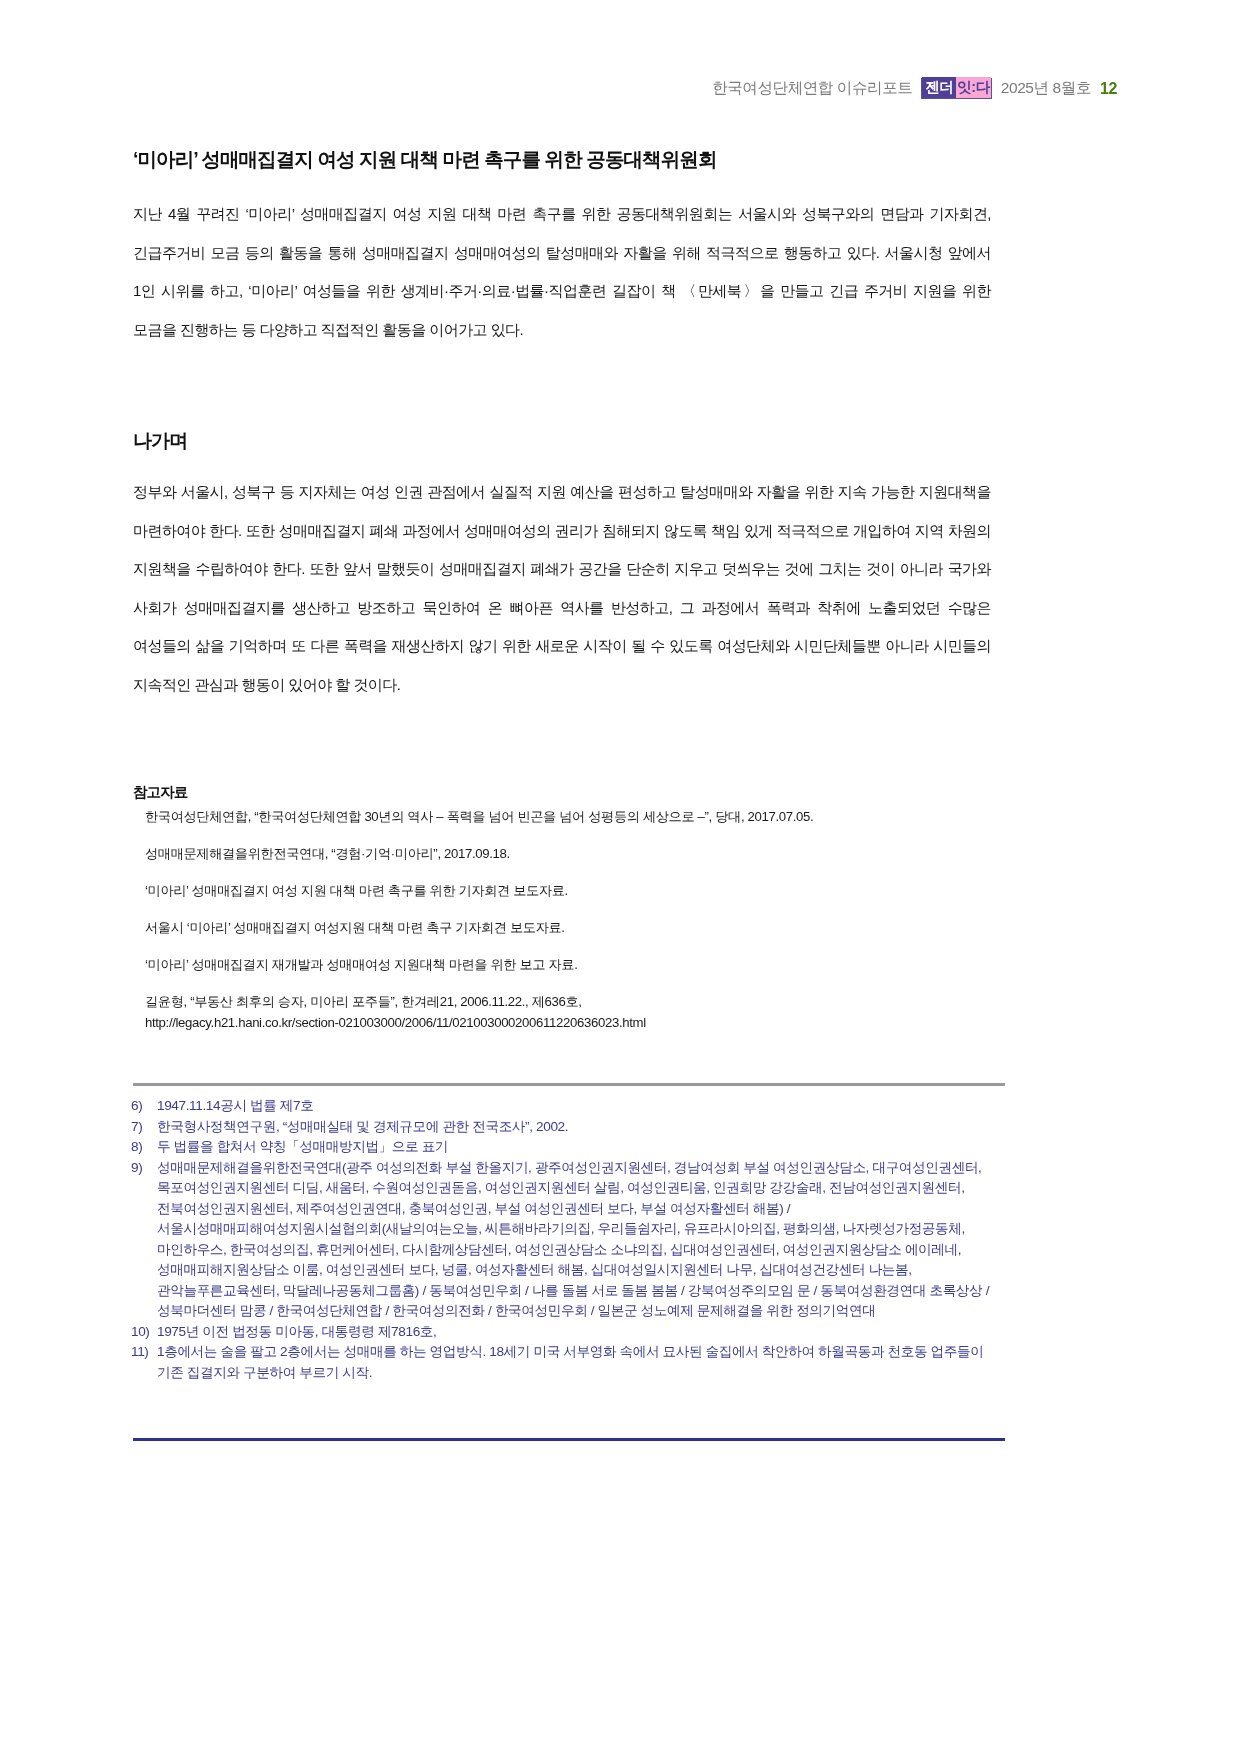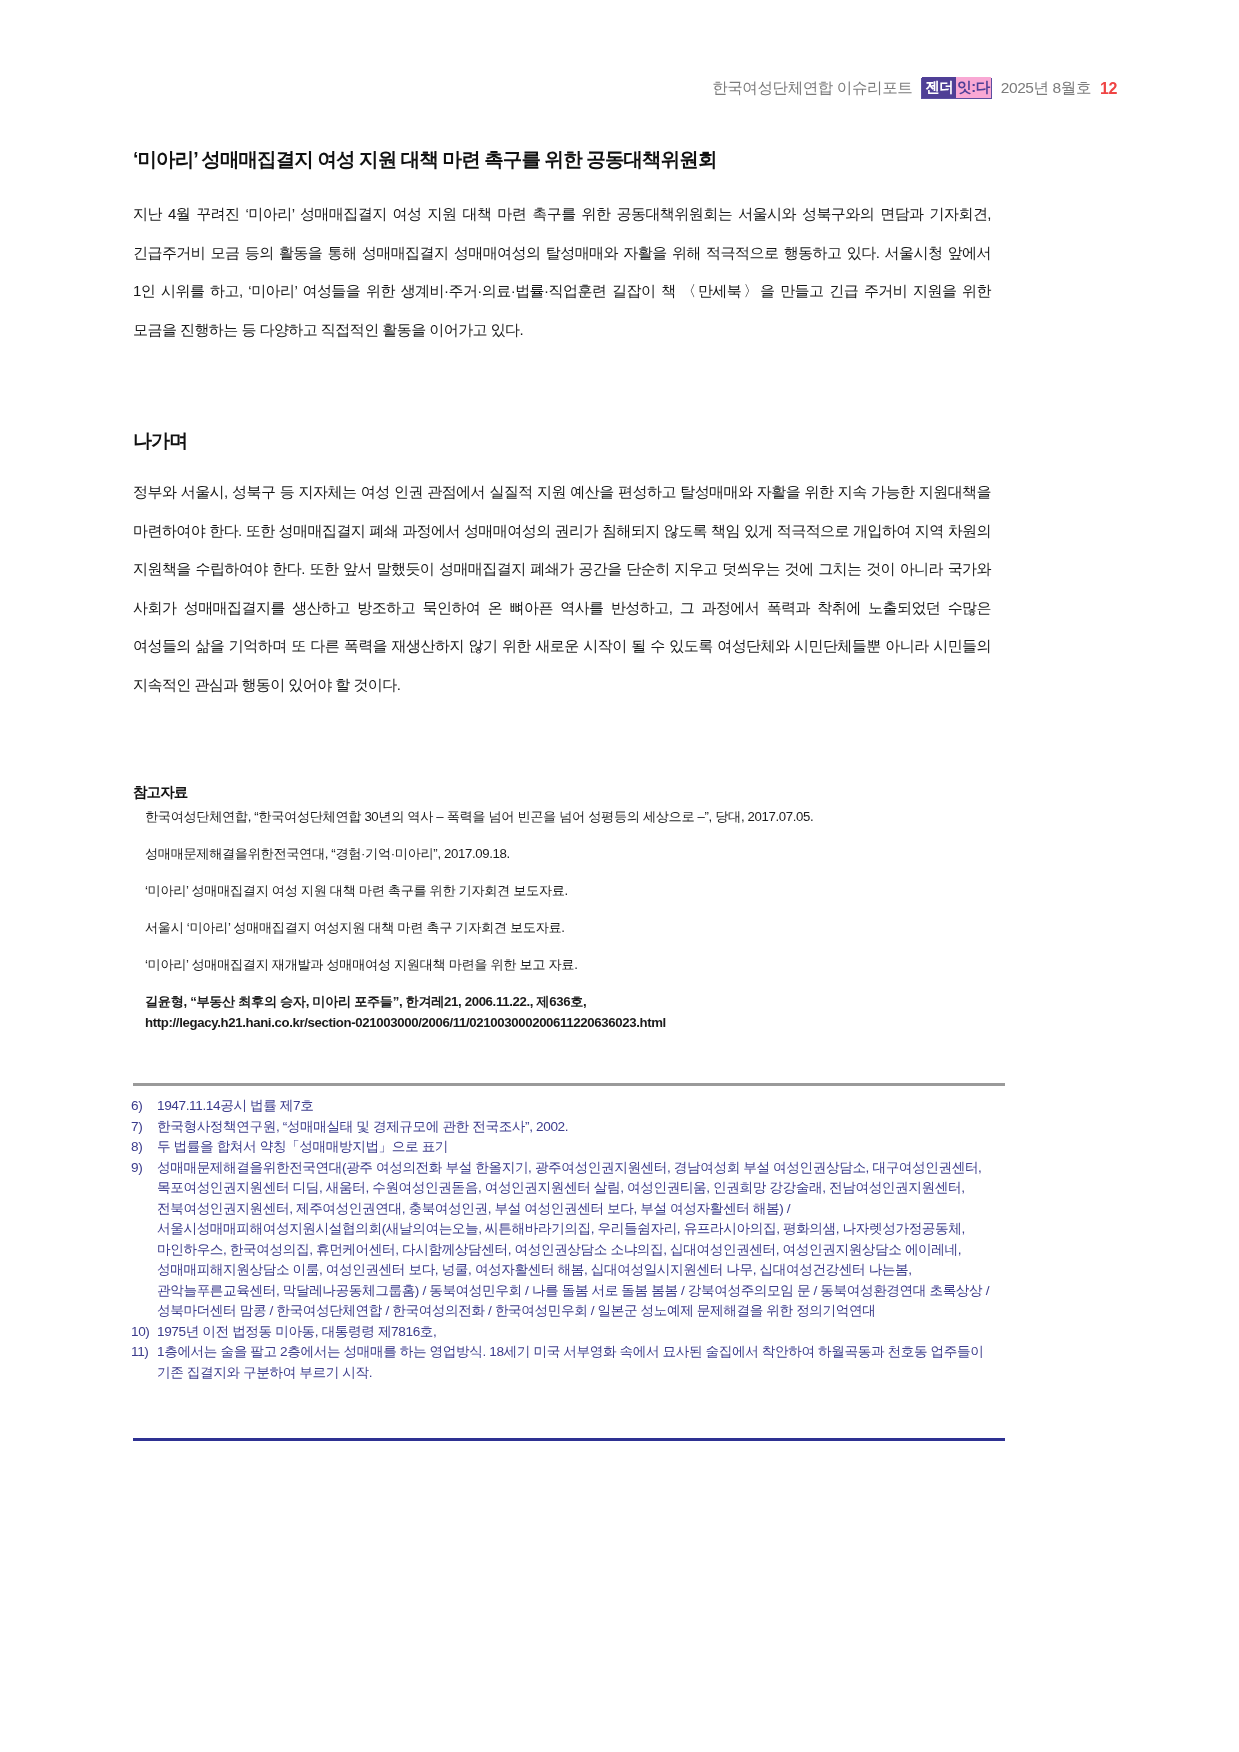--- a/index.html
+++ b/index.html
@@ -54,21 +54,21 @@
     color: #ffffff;
     padding: 0 3px;
   }
   .brand-right {
     background: #f9a8d4;
     color: #4f3f96;
     padding: 0 1px;
   }
   .rh-issue { color: #7b7b7b; }
   .rh-pageno {
-    color: #ef4444;
+    color: #4d7c0f;
     font-weight: 700;
     font-size: 16px;
     text-align: center;
   }
 
   
   .section-title {
     position: absolute;
     left: 133px;
     font-weight: 700;
@@ -113,21 +113,21 @@
     top: 808px;
     font-size: 13.2px;
     letter-spacing: -0.35px;
     color: #1b1b1b;
   }
   .ref-item {
     margin-bottom: 19px;
     line-height: 18px;
     white-space: nowrap;
   }
-  .ref-item.wrap { white-space: normal; font-weight: bold; }
+  .ref-item.wrap { white-space: normal; }
   .ref-url { display: block; margin-top: 3px; }
 
   
   .fn-divider {
     position: absolute;
     left: 133px;
     top: 1083px;
     width: 872px;
     height: 2.5px;
     background: #9a9a9a;

